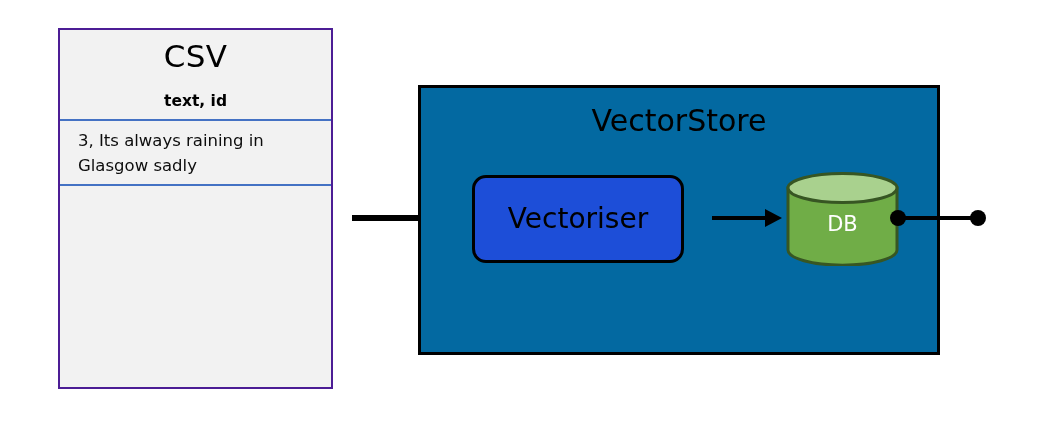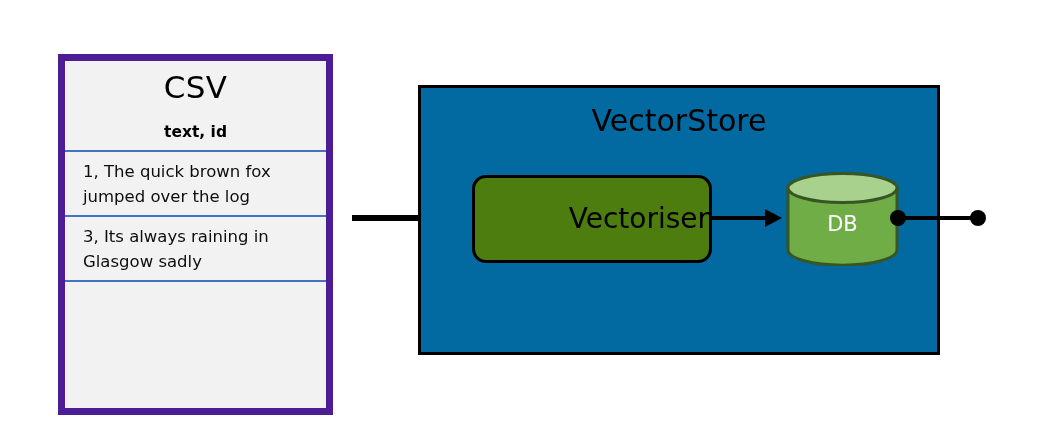--- a/index.html
+++ b/index.html
@@ -12,25 +12,25 @@
     height: 447px;
     position: relative;
     overflow: hidden;
     font-family: "DejaVu Sans", "Liberation Sans", sans-serif;
   }
 
   
   #csv-table {
     position: absolute;
     left: 58px;
-    top: 54px;
+    top: 28px;
     width: 275px;
     height: 361px;
     box-sizing: border-box;
-    border: 7px solid #4c1d95;
+    border: 2px solid #4c1d95;
     background: #f2f2f2;
   }
   #csv-header {
     box-sizing: border-box;
     height: 91px;
     border-bottom: 2px solid #4472c4;
     padding-top: 6px;
     text-align: center;
   }
   #csv-title {
@@ -80,29 +80,29 @@
     font-size: 30px;
     line-height: 38px;
     color: #000;
   }
 
   
   #vectoriser-node {
     position: absolute;
     left: 472px;
     top: 175px;
-    width: 240px;
+    width: 212px;
     height: 88px;
     box-sizing: border-box;
-    background: #4d7c0f;
+    background: #1d4ed8;
     border: 3px solid #000000;
     border-radius: 14px;
     display: flex;
     align-items: center;
-    justify-content: flex-end;
+    justify-content: center;
   }
   #vectoriser-label {
     font-size: 28px;
     color: #000;
     line-height: 30px;
   }
 
   
   #db-node {
     position: absolute;
@@ -187,21 +187,20 @@
   #endpoint-dot-out { left: 970px; }
 </style>
 </head>
 <body>
 
 <div id="csv-table">
   <div id="csv-header">
     <div id="csv-title">CSV</div>
     <div id="csv-subtitle">text, id</div>
   </div>
-  <div class="csv-row">1, The quick brown fox jumped over the log</div>
   <div class="csv-row">3, Its always raining in Glasgow sadly</div>
   <div class="csv-row empty"></div>
 </div>
 
 <div class="conn" id="input-arrow-line"></div>
 <div id="input-arrow-head"></div>
 
 <div id="vectorstore-box">
   <div id="vectorstore-title">VectorStore</div>
 </div>

